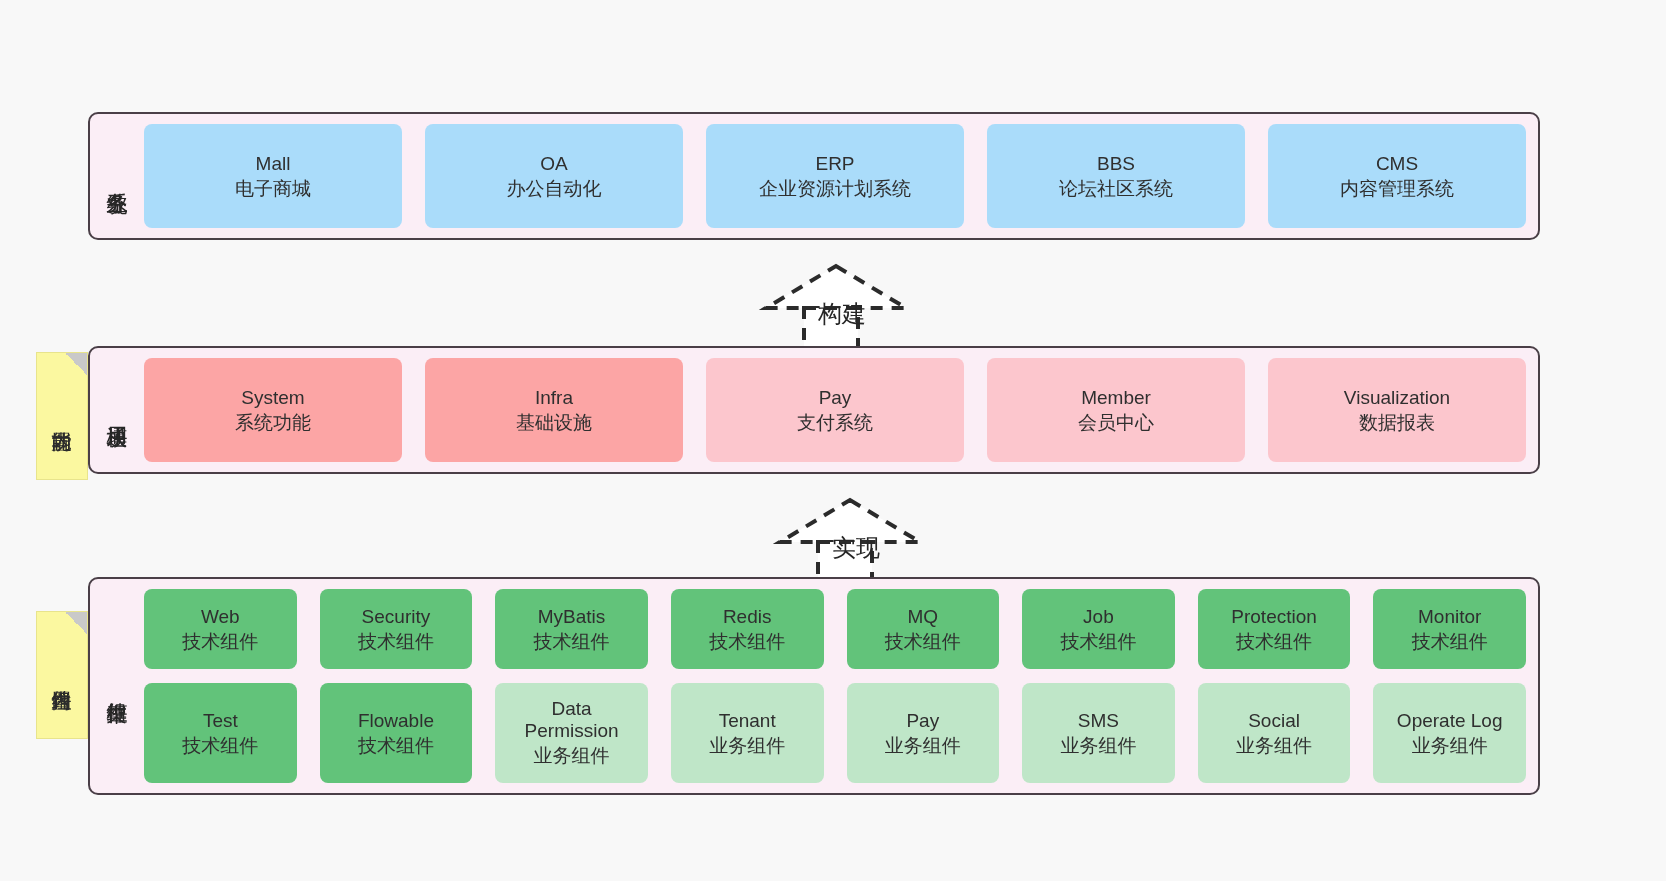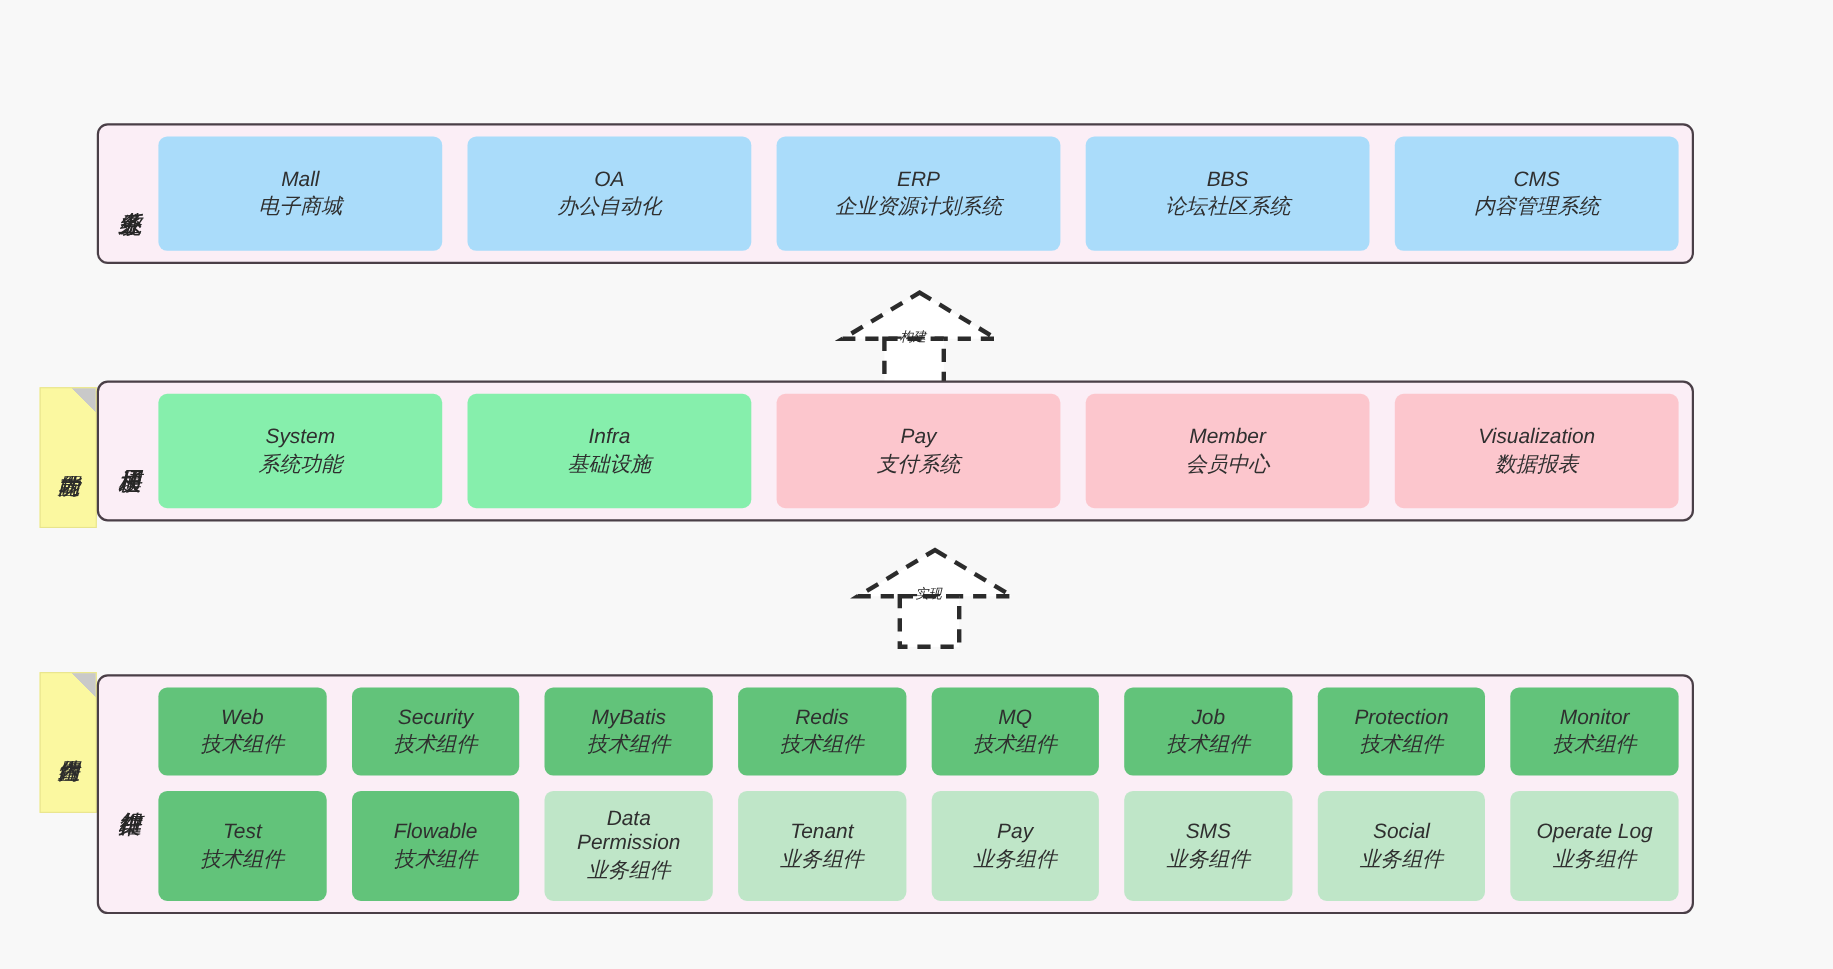--- a/index.html
+++ b/index.html
@@ -12,21 +12,20 @@
     height: 881px;
     font-family: "Liberation Sans", "DejaVu Sans", sans-serif;
     color: #2b2b2b;
     overflow: hidden;
     position: relative;
   }
 
   .canvas {
     position: absolute;
     inset: 0;
-    font-style: italic;
   }
 
   
   .layer {
     position: absolute;
     box-sizing: border-box;
     background: #fbeef6;
     border: 2px solid #4a3f47;
     border-radius: 10px;
     display: flex;
@@ -73,21 +72,21 @@
     font-size: 19px;
     line-height: 1.32;
     color: #2f2f2f;
     box-sizing: border-box;
     padding: 4px 2px;
   }
   .card .t1 { display: block; }
   .card .t2 { display: block; }
 
   .c-blue       { background: #aadcfa; }
-  .c-red        { background: #86efac; }
+  .c-red        { background: #fca5a5; }
   .c-pink       { background: #fcc6cd; }
   .c-green      { background: #62c37a; }
   .c-greenlight { background: #bfe6c8; }
 
   
   .sticky {
     position: absolute;
     background: #fbf8a0;
     border: 1px solid #e8e48c;
     box-sizing: border-box;
@@ -108,21 +107,21 @@
     width: 22px;
     height: 22px;
     background: linear-gradient(225deg, #c9c9c9 0 50%, transparent 50% 100%);
   }
 
   
   .arrow { position: absolute; }
   .arrow svg { display: block; overflow: visible; }
   .arrow .alabel {
     position: absolute;
-    font-size: 12px;
+    font-size: 24px;
     color: #262626;
     background: transparent;
     white-space: nowrap;
   }
 </style>
 </head>
 <body>
 
 <div class="canvas">
 
@@ -204,21 +203,21 @@
       <rect x="48" y="50" width="54" height="46" fill="#ffffff" stroke="#2b2b2b" stroke-width="4" stroke-dasharray="12 9"></rect>
     </svg>
     <div class="alabel" style="left:62px; top:40px;text-align:right;">实现</div>
   </div>
 
   <div class="sticky" style="left:36px; top:611px; width:52px; height:128px;">
     <div class="fold"></div>
     <span>内置组件</span>
   </div>
 
-  <div class="layer" id="layer-framework" style="left:88px; top:577px; width:1452px; height:218px;margin-top:36px;">
+  <div class="layer" id="layer-framework" style="left:88px; top:577px; width:1452px; height:218px;">
     <div class="layer-title">框架组件</div>
     <div class="layer-body">
 
       <div class="row">
         <div class="card c-green">
           <span class="t1">Web</span>
           <span class="t2">技术组件</span>
         </div>
         <div class="card c-green">
           <span class="t1">Security</span>

